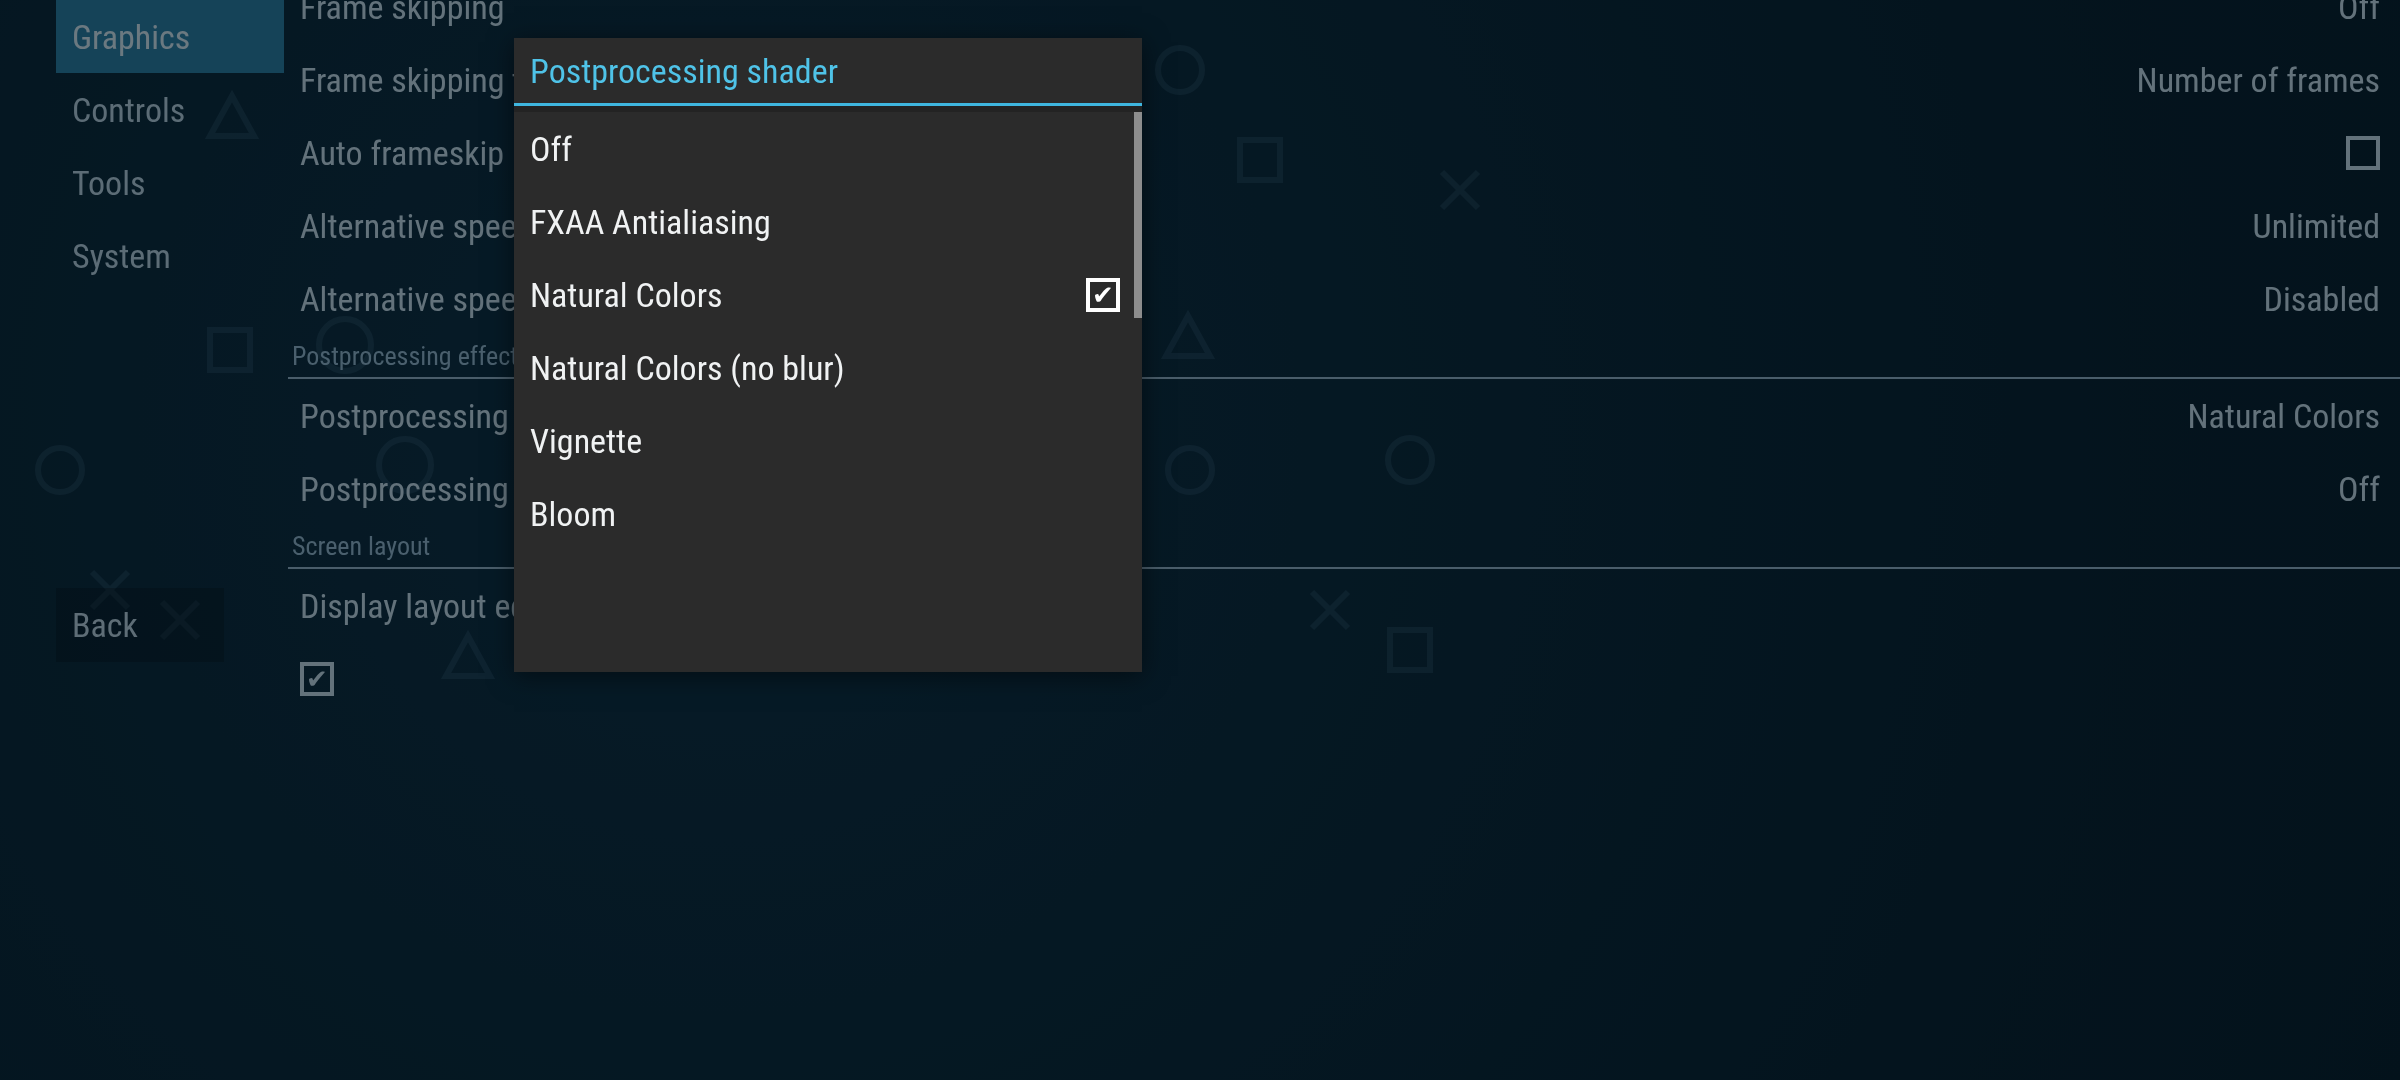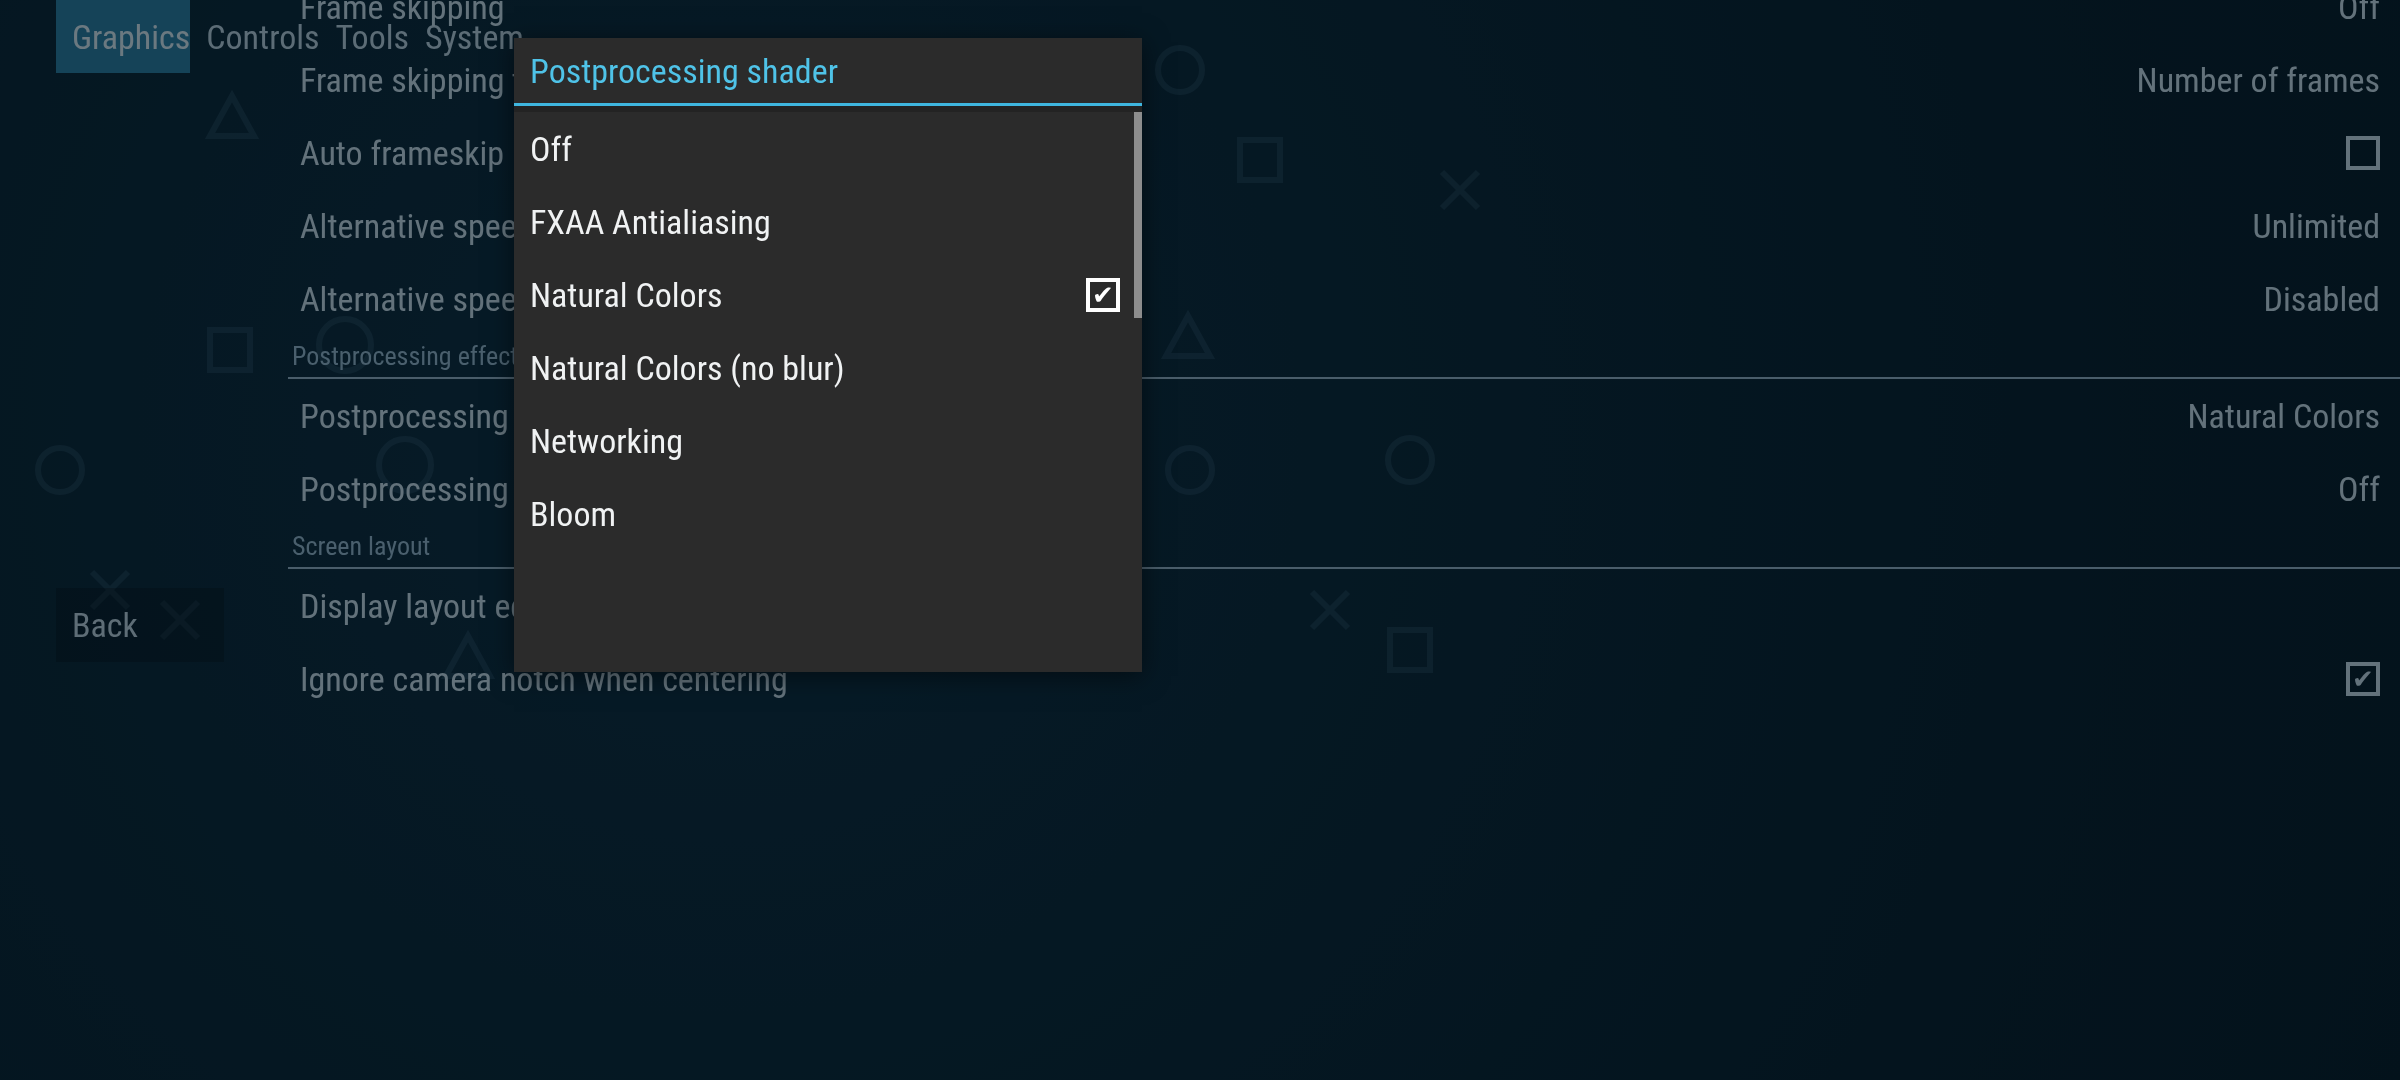--- a/index.html
+++ b/index.html
@@ -14,21 +14,21 @@
   .bg-shape { position: absolute; opacity: 0.18; }
   .bg-shape svg { display:block; }
   .shape-stroke { fill:none; stroke:#6f98b2; stroke-width:6; }
 
   
   .sidebar {
     position: absolute;
     left: 56px; top: 0;
     width: 228px;
     height: 100%;
-    display: flex; flex-direction: row;
+    display: flex; flex-direction: column;
   }
   .nav-item {
     height: 73px;
     display: flex; align-items: center;
     padding-left: 16px;
     font-size: 34px;
     color: #c7d9e4;
     cursor: pointer;
   }
   .nav-item.active {
@@ -263,21 +263,20 @@
   </div>
 
   <div class="section-header">
     <span>Screen layout</span>
   </div>
   <div class="row">
     <span>Display layout editor</span>
     <span class="value"></span>
   </div>
   <div class="row">
-    <span>Ignore camera notch when centering</span>
     <span class="checkbox">✔</span>
   </div>
 </div>
 
 <div class="dim"></div>
 
 <div class="dialog">
   <div class="dialog-title">
     <span>Postprocessing shader</span>
   </div>
@@ -290,20 +289,20 @@
       <span>FXAA Antialiasing</span>
     </div>
     <div class="dlg-item">
       <span>Natural Colors</span>
       <span class="chk">✔</span>
     </div>
     <div class="dlg-item">
       <span>Natural Colors (no blur)</span>
     </div>
     <div class="dlg-item">
-      <span>Networking</span>
+      <span>Vignette</span>
     </div>
     <div class="dlg-item">
       <span>Bloom</span>
     </div>
     <div class="dialog-scrollbar"></div>
   </div>
 </div>
 
 </body></html>

